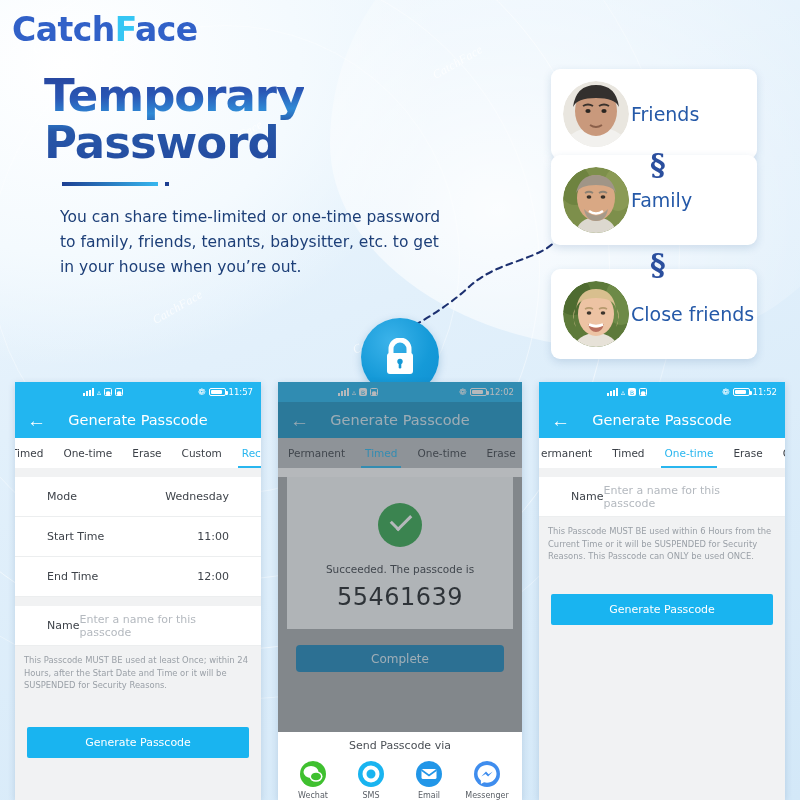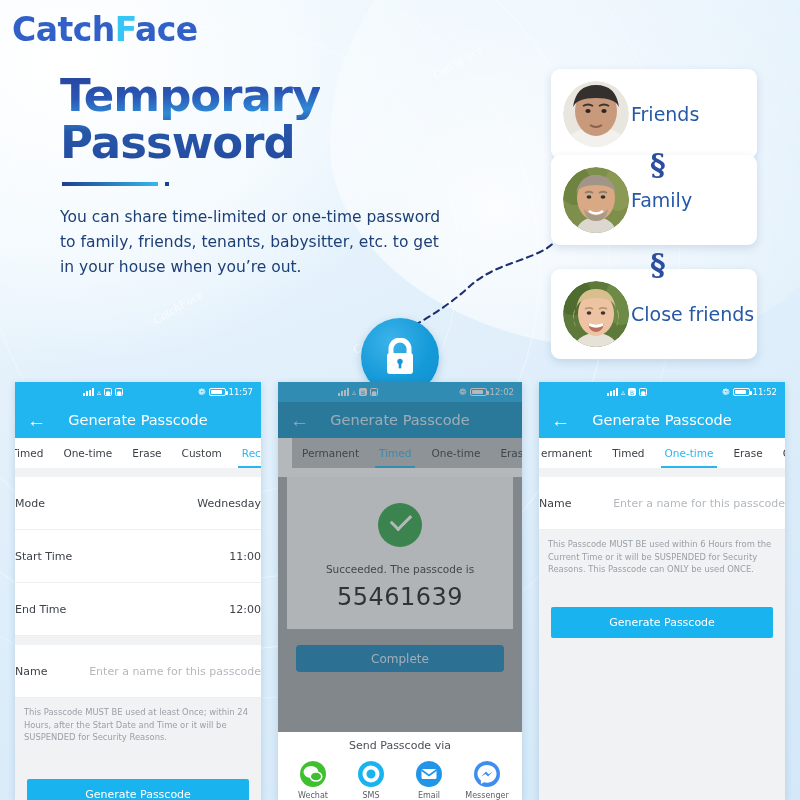--- a/index.html
+++ b/index.html
@@ -39,21 +39,21 @@
     position:absolute; left:12px; top:10px; z-index:6;
     font-size:33px; font-weight:bold; letter-spacing:-.5px;
     font-family:"DejaVu Sans", sans-serif;
   }
   #logo .c1 { color:#3161c8; }
   #logo .c2 { color:#35c6f4; }
   #logo .c3 { color:#3161c8; }
 
   
   #headline {
-    position:absolute; left:60px; top:72px; z-index:6;
+    position:absolute; left:44px; top:72px; z-index:6;
     font-size:45px; line-height:47px; font-weight:bold;
     font-family:"DejaVu Sans", sans-serif; letter-spacing:-1px;
     background: linear-gradient(178deg,#27439b 0%,#2a56b4 26%,#2f8ad6 44%,#2757a8 58%,#23499f 100%);
     -webkit-background-clip: text; background-clip:text;
     -webkit-text-fill-color: transparent; color:#27439b;
   }
   #title-rule {
     position:absolute; left:62px; top:182px; z-index:6;
     width:96px; height:4px;
     background:linear-gradient(90deg,#1d3f92,#36b7ef);
@@ -137,37 +137,36 @@
   }
   .appbar .back { margin-left:12px; font-size:19px; line-height:1; font-weight:300; }
   .appbar .ttl {
     position:absolute; left:0; right:0; text-align:center;
     font-size:14.5px; font-family:"DejaVu Sans", sans-serif;
   }
 
   .tabs {
     height:30px; background:#fff; display:flex; align-items:center;
     font-size:10.5px; color:#3c4148; font-family:"DejaVu Sans", sans-serif;
-    position:relative; white-space:nowrap;margin-left:14px;
+    position:relative; white-space:nowrap;
   }
   .tabs .tab { padding:0 10px; flex:none; position:relative; height:30px;
                display:flex; align-items:center; }
   .tabs .tab.active { color:#29b6ef; }
   .tabs .tab.active::after {
     content:""; position:absolute; left:6px; right:6px; bottom:0; height:2px; background:#29b6ef;
   }
 
   .body { background:#f1f2f3; position:relative; }
 
   .row {
-    background:#fff; height:53px; display:flex; align-items:center;
-    justify-content:space-between; padding:0 0;
+    background:#fff; height:40px; display:flex; align-items:center;
+    justify-content:space-between; padding:0 32px;
     font-size:11px; color:#3e434a; border-bottom:1px solid #eceeef;
     font-family:"DejaVu Sans", sans-serif;
-    text-align:center;
   }
   .row .val { color:#3e434a; }
   .row .ph { color:#b4b9bf; }
   .gap { height:9px; background:#f1f2f3; }
   .note {
     padding:8px 9px 11px; font-size:8.4px; line-height:12.5px; color:#9aa0a7;
     font-family:"DejaVu Sans", sans-serif;
   }
   .cta {
     margin:10px 12px 0; height:31px; background:#19b4f0; color:#fff;

